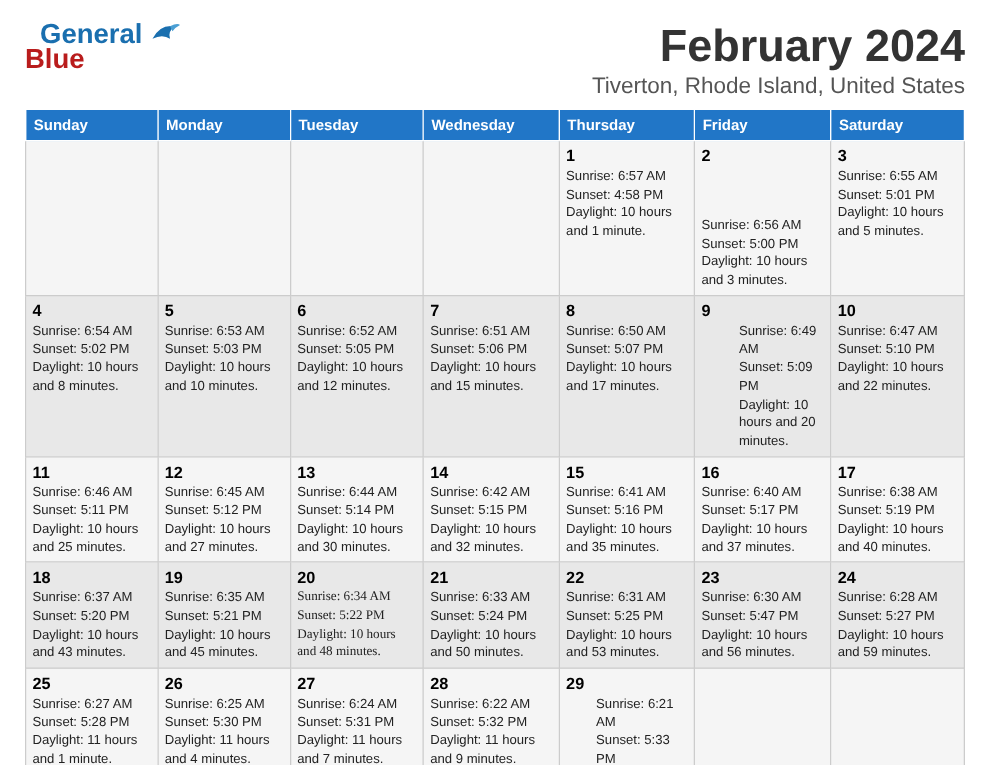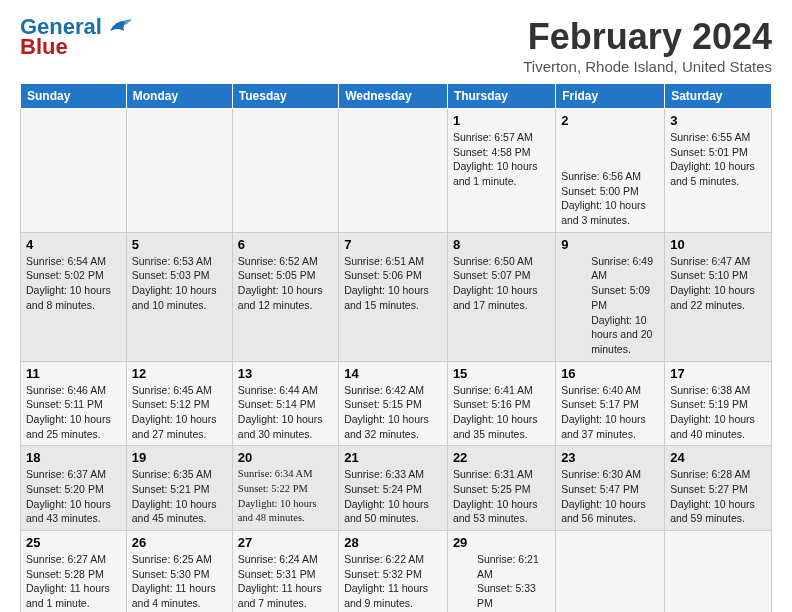--- a/index.html
+++ b/index.html
@@ -18,32 +18,33 @@
     }
     .logo {
       display: flex;
       flex-direction: column;
       align-items: flex-start;
     }
     .logo-top {
       display: flex;
       align-items: center;
       gap: 4px;
+      margin-left: 12px;
     }
     .title-section {
       text-align: right;
     }
     .main-title {
       font-size: 36px;
       font-weight: bold;
       color: #333;
       margin-left: 42px;
     }
     .subtitle {
-      font-size: 15px;
+      font-size: 18px;
       color: #555;
     }
     table {
       width: 100%;
       border-collapse: collapse;
       font-size: 11px;
     }
     thead tr th {
       background-color: #2176c7;
       color: #fff;

